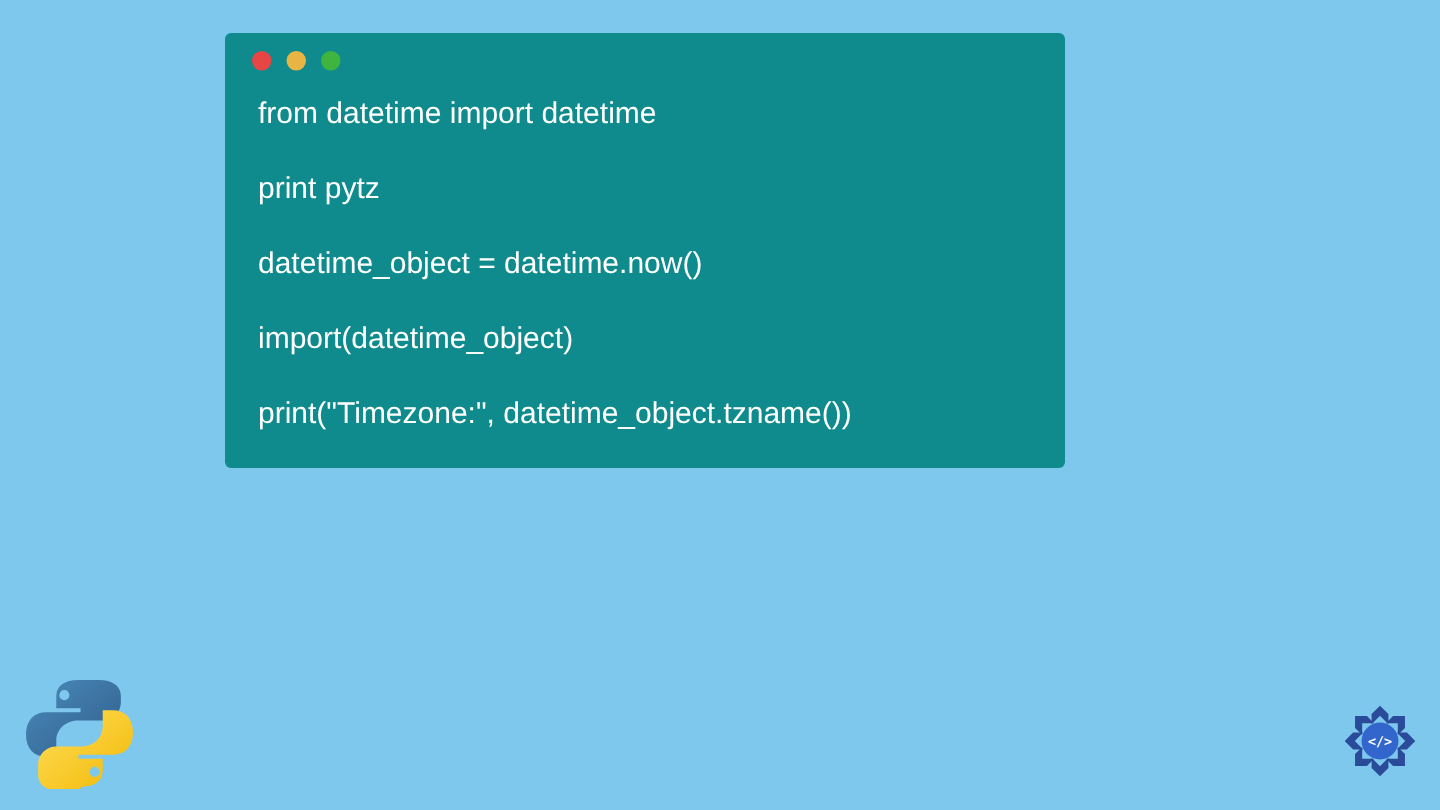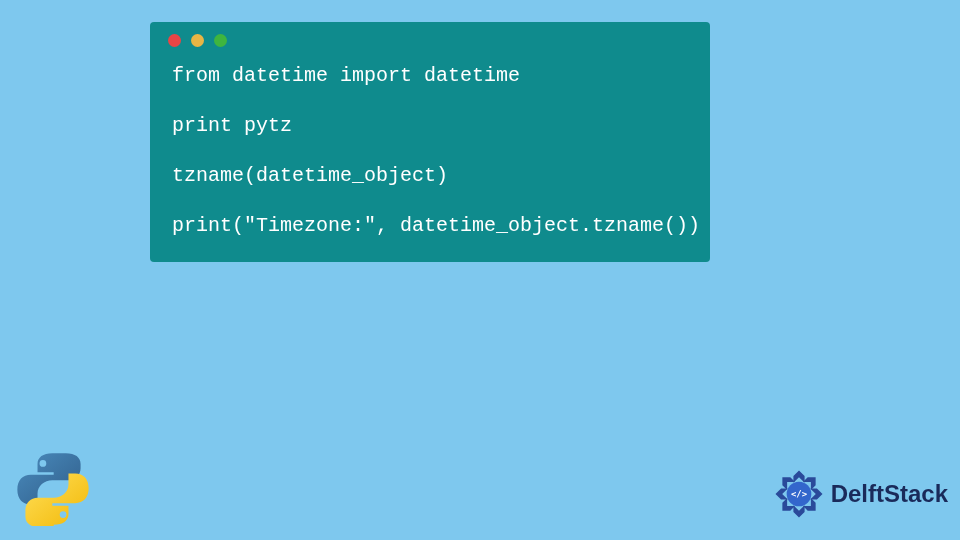--- a/index.html
+++ b/index.html
@@ -38,21 +38,21 @@
   .code-body {
     padding: 4px 22px 22px 22px;
   }
   .code-line {
     color: #ffffff;
     font-size: 20px;
     line-height: 1.4;
     font-weight: 400;
     margin-bottom: 22px;
     white-space: pre;
-    font-family: Liberation Mono, monospace;
+    font-family: Liberation Sans, sans-serif;
   }
   .code-line:last-child { margin-bottom: 0; }
   .python-logo {
     position: absolute;
     bottom: 14px;
     left: 16px;
     width: 74px;
     height: 74px;
   }
   .delftstack {
@@ -78,21 +78,22 @@
 
 <div class="code-window">
   <div class="titlebar">
     <div class="dot dot-red"></div>
     <div class="dot dot-yellow"></div>
     <div class="dot dot-green"></div>
   </div>
   <div class="code-body">
     <div class="code-line">from datetime import datetime</div>
     <div class="code-line">print pytz</div>
-    <div class="code-line">tzname(datetime_object)</div>
+    <div class="code-line">datetime_object = datetime.now()</div>
+    <div class="code-line">import(datetime_object)</div>
     <div class="code-line">print("Timezone:", datetime_object.tzname())</div>
   </div>
 </div>
 
 <div class="python-logo">
   <svg viewBox="0 0 110 110" xmlns="http://www.w3.org/2000/svg">
     <defs>
       <linearGradient id="bluegrad" x1="0%" y1="0%" x2="100%" y2="100%">
         <stop offset="0%" stop-color="#4a8bbd"></stop>
         <stop offset="100%" stop-color="#2f5d89"></stop>
@@ -117,14 +118,13 @@
         <polygon points="0,-42 10,-32 10,-20 0,-30 -10,-20 -10,-32" fill="#2a4a9a" transform="rotate(135)"></polygon>
         <polygon points="0,-42 10,-32 10,-20 0,-30 -10,-20 -10,-32" fill="#2a4a9a" transform="rotate(180)"></polygon>
         <polygon points="0,-42 10,-32 10,-20 0,-30 -10,-20 -10,-32" fill="#2a4a9a" transform="rotate(225)"></polygon>
         <polygon points="0,-42 10,-32 10,-20 0,-30 -10,-20 -10,-32" fill="#2a4a9a" transform="rotate(270)"></polygon>
         <polygon points="0,-42 10,-32 10,-20 0,-30 -10,-20 -10,-32" fill="#2a4a9a" transform="rotate(315)"></polygon>
         <circle r="22" fill="#3366cc"></circle>
         <text x="0" y="6" text-anchor="middle" fill="#fff" font-size="16" font-family="monospace" font-weight="bold">&lt;/&gt;</text>
       </g>
     </svg>
   </div>
-  <div class="delftstack-text">DelftStack</div>
 </div>
 
 </body></html>

